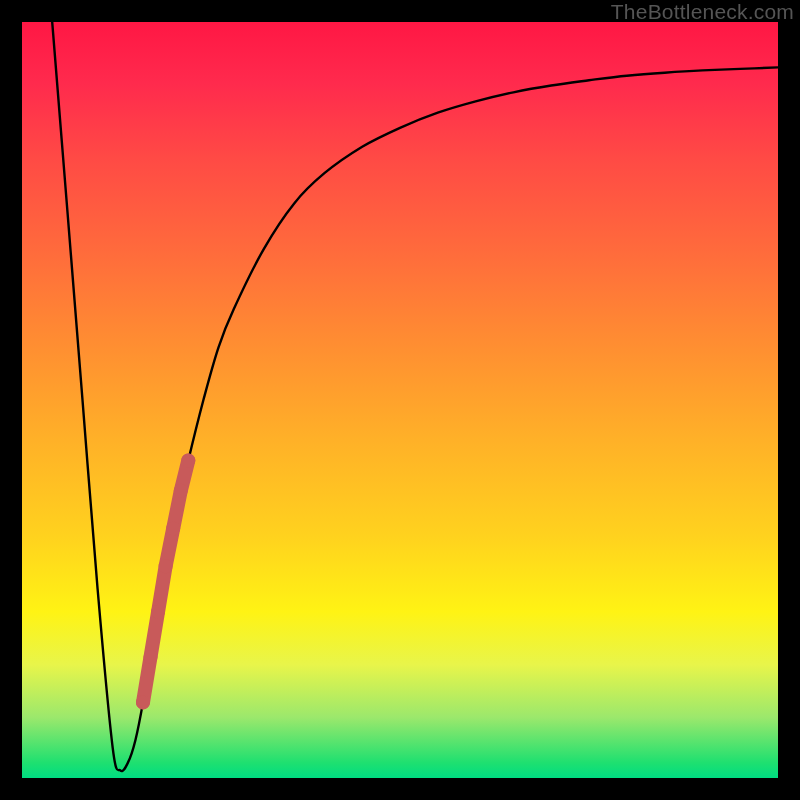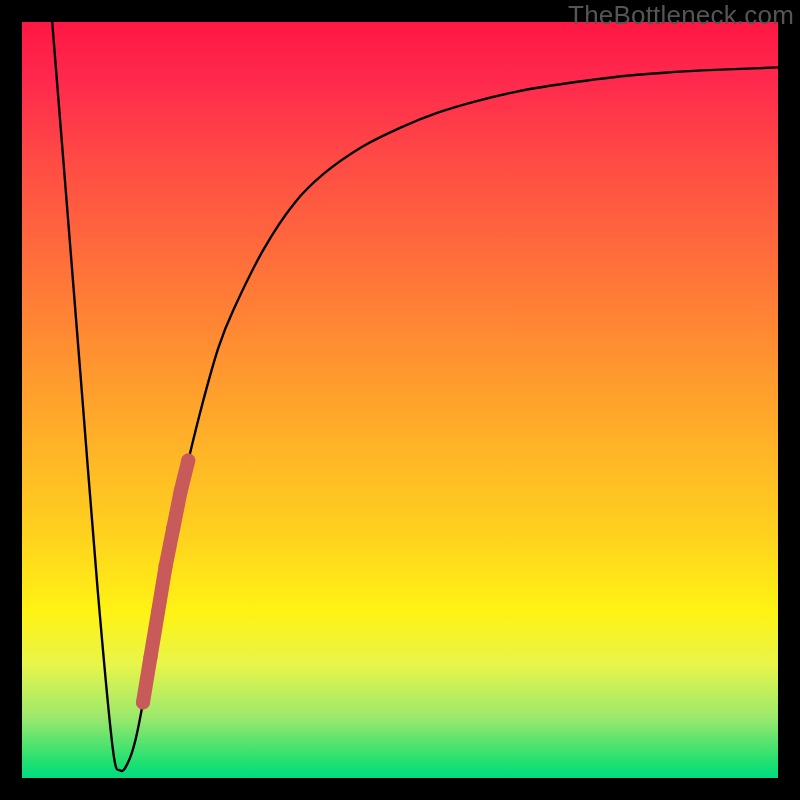--- a/index.html
+++ b/index.html
@@ -40,21 +40,21 @@
       #9be86c 92%,
       #1ee070 98%,
       #00dc82 100%
     );
   }
   .watermark {
     position: absolute;
     top: 0px;
     right: 6px;
     color: #555;
-    font-size: 26px;
+    font-size: 21px;
     font-weight: 500;
     letter-spacing: 0.2px;
     user-select: none;
   }
   svg.curve {
     position: absolute;
     left: 0;
     top: 0;
     width: 756px;
     height: 756px;

